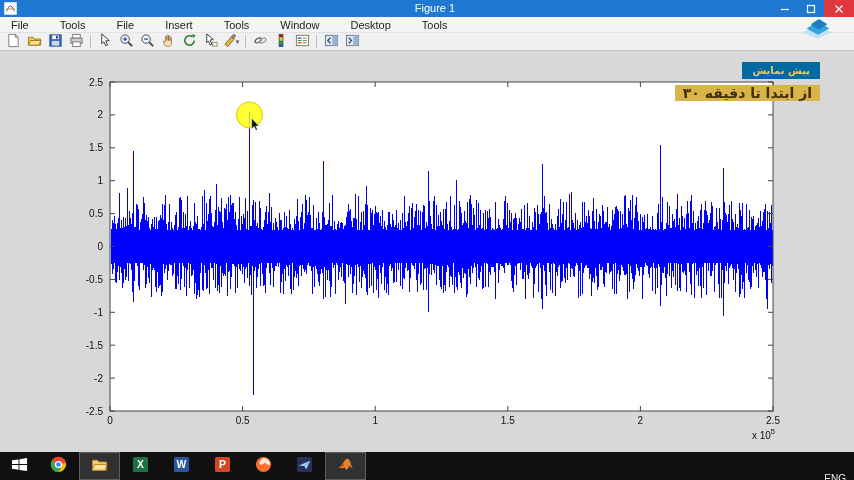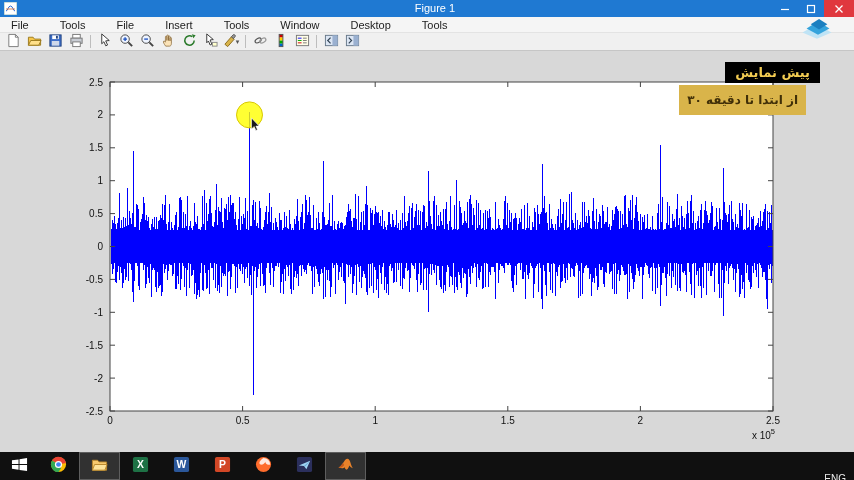--- a/index.html
+++ b/index.html
@@ -22,22 +22,22 @@
   .tb-btn{width:20px;height:16px;display:flex;align-items:center;justify-content:center;background:transparent;border:none;padding:0;}
   .tb-btn .caret{font-size:7px;color:#555;margin-left:-2px;}
   .tb-sep{width:1px;height:13px;background:#bdbdbd;margin:0 3px;}
   
   .figure-body{position:absolute;top:51px;left:0;right:0;height:401px;background:#d8d8d8;}
   #plot-svg{display:block;}
   
   .logo{position:absolute;top:16px;right:18px;display:flex;align-items:center;gap:6px;}
   .logo-text{font-size:20px;font-weight:bold;color:#99a1a9;font-family:"DejaVu Sans",sans-serif;}
   .badge{position:absolute;font-family:"DejaVu Sans",sans-serif;white-space:nowrap;}
-  .badge-dark{top:62px;right:34px;background:#000000;color:#f3cc52;font-size:13px;font-weight:bold;padding:3px 10px;}
-  .badge-gold{top:85px;right:48px;background:#d9b44a;color:#402f08;font-size:12px;font-weight:bold;padding:8px 8px;}
+  .badge-dark{top:62px;right:34px;background:#0369a1;color:#f3cc52;font-size:10px;font-weight:bold;padding:3px 10px;}
+  .badge-gold{top:85px;right:34px;background:#d9b44a;color:#402f08;font-size:14px;font-weight:bold;padding:0 8px;}
   
   .taskbar{position:absolute;bottom:0;left:0;right:0;height:28px;background:#101010;display:flex;align-items:stretch;}
   .tb-item{width:41px;display:flex;align-items:center;justify-content:center;cursor:default;}
   .tb-item.start{width:38px;}
   .tb-item.active{background:rgba(255,255,255,.14);box-shadow:inset 0 0 0 1px rgba(255,255,255,.22);}
   .lang{position:absolute;right:8px;top:0;height:100%;display:flex;align-items:center;color:#eee;font-size:10px;margin-top:12px;}
 </style>
 </head>
 <body>
 

